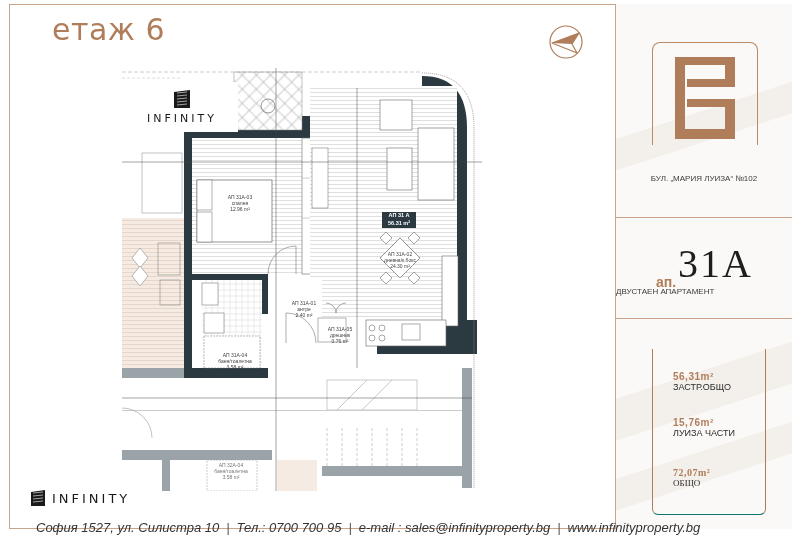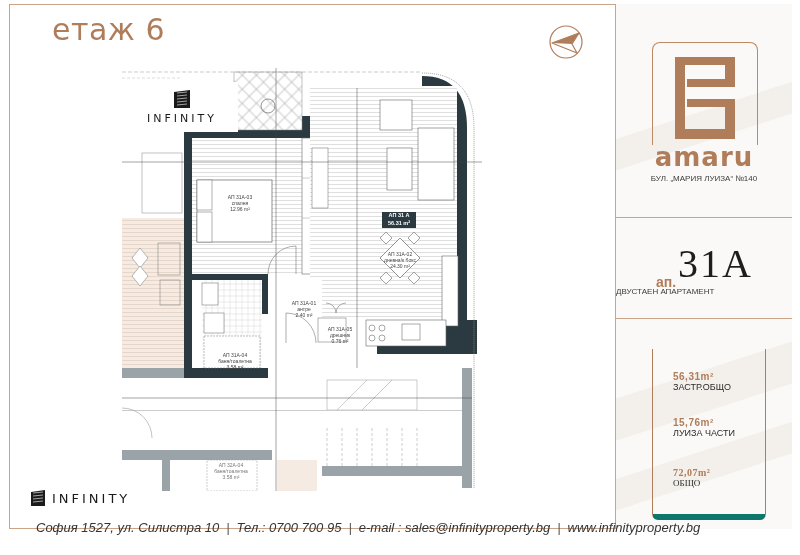--- a/index.html
+++ b/index.html
@@ -10,21 +10,21 @@
   
   .rp{position:absolute;left:615px;top:4px;width:176px;height:525px;border-left:1px solid #c9a489;background:#fbf9f7;overflow:hidden;}
   .rp .stripe{position:absolute;background:#f3efea;transform:rotate(-18deg);}
   .rp .sep{position:absolute;left:0;width:176px;height:1px;background:#c9a489;}
   .logo-box{position:absolute;left:36px;top:38px;width:104px;height:102px;border:1px solid #b98a64;border-bottom:none;border-radius:8px 8px 0 0;}
   .brand{position:absolute;left:0;width:176px;top:138px;text-align:center;font-family:"DejaVu Sans",sans-serif;font-size:26px;font-weight:bold;color:#b07d5a;letter-spacing:1px;}
   .address{position:absolute;left:0;width:176px;top:170px;text-align:center;font-size:8px;color:#3a3a3a;}
   .apt-prefix{position:absolute;left:40px;top:270px;font-size:14px;color:#b07d5a;font-weight:bold;}
   .apt-num{position:absolute;left:62px;top:236px;font-family:Liberation Serif, serif;font-size:40px;color:#1d1d1d;letter-spacing:2px;}
   .apt-type{position:absolute;left:0;width:176px;top:283px;font-size:8px;color:#3a3a3a;}
-  .area-box{position:absolute;left:36px;top:345px;width:112px;height:165px;border-left:1px solid #b07d5a;border-right:1px solid #b07d5a;border-bottom:6px solid #0f766e;border-radius:0 0 6px 6px;}
+  .area-box{position:absolute;left:36px;top:345px;width:112px;height:165px;border-left:1px solid #b07d5a;border-right:1px solid #b07d5a;border-bottom:1px solid #0f766e;border-radius:0 0 6px 6px;}
   .ar{position:absolute;left:20px;}
   .ar .v{font-size:10px;font-weight:bold;color:#b07d5a;letter-spacing:0.5px;}
   .ar .l{font-size:9px;color:#2c2c2c;}
   
   .plan{position:absolute;left:122px;top:68px;width:366px;height:423px;}
   .footer-logo{position:absolute;left:30px;top:489px;display:flex;align-items:center;gap:6px;}
   .footer-logo .txt{font-family:"DejaVu Sans",sans-serif;font-size:13px;letter-spacing:3px;color:#1a1a1a;}
   .contact{position:absolute;left:36px;top:520px;font-size:13px;color:#333;white-space:nowrap;font-style:italic;}
   .contact span.sep{margin:0 7px;color:#555;}
   .inf-badge{position:absolute;left:126px;top:82px;width:112px;height:50px;background:#fff;display:flex;flex-direction:column;align-items:center;justify-content:center;}
@@ -215,22 +215,21 @@
 <div class="rp">
   <div class="stripe" style="left:-40px;top:100px;width:300px;height:30px;"></div>
   <div class="stripe" style="left:-40px;top:360px;width:300px;height:40px;"></div>
   <div class="stripe" style="left:-40px;top:440px;width:300px;height:30px;"></div>
   <div class="logo-box">
     <svg width="104" height="100" viewBox="0 0 104 100">
       <path d="M22 14 H82 V44 H34 V36 H72 V22 H32 V54 H22 Z" fill="#b07d5a"></path>
       <path d="M22 52 H32 V86 H72 V64 H34 V56 H82 V96 H22 Z" fill="#b07d5a"></path>
     </svg>
   </div>
-  <div class="brand">amaru</div>
-  <div class="address">БУЛ. „МАРИЯ ЛУИЗА“ №140</div>
+  <div class="address">БУЛ. „МАРИЯ ЛУИЗА“ №102</div>
   <div class="sep" style="top:213px;"></div>
   <div class="apt-prefix">ап.</div>
   <div class="apt-num">31A</div>
   <div class="apt-type">ДВУСТАЕН АПАРТАМЕНТ</div>
   <div class="sep" style="top:314px;"></div>
   <div class="area-box">
     <div class="ar" style="top:22px;">
       <div class="v">56,31m²</div>
         <div class="l">ЗАСТР.ОБЩО</div>
     </div>

